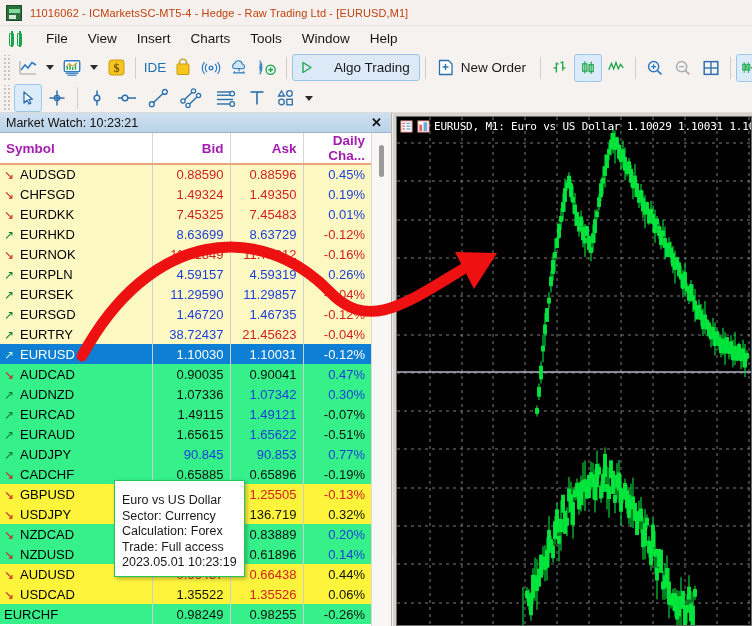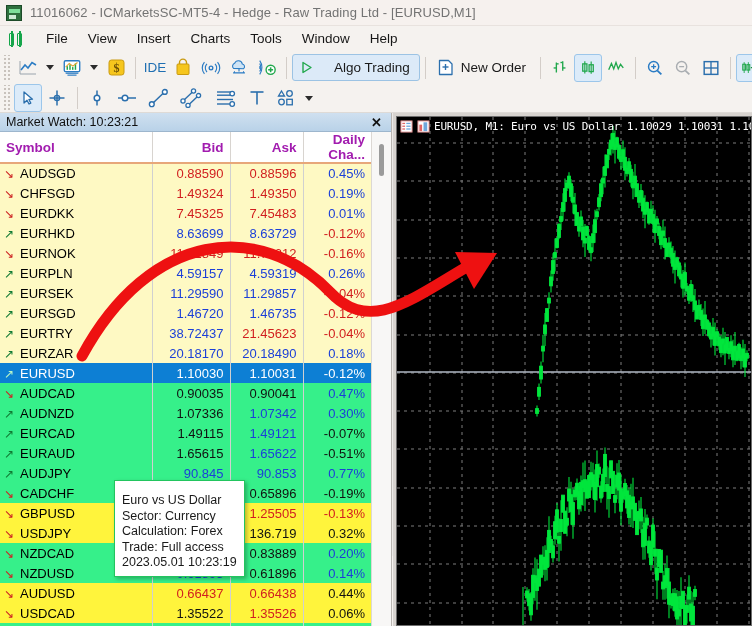--- a/index.html
+++ b/index.html
@@ -40,22 +40,22 @@
     width: 11px; height: 4px;
     background: #7ede9a;
   }
   .app-logo::after {
     content: "";
     position: absolute; left: 2px; top: 9px;
     width: 7px; height: 4px;
     background: #cfe9d6;
   }
   .title-text {
-    font-size: 13px;
-    color: #737373;
+    font-size: 11px;
+    color: #c2410c;
     white-space: nowrap;
     letter-spacing: .1px;
   }
 
   
   .menubar {
     height: 25px;
     background: #f5f2ef;
     display: flex;
     align-items: center;
@@ -690,26 +690,20 @@
                   <td class="sym"><span class="arrow-up">↗</span><span>EURSGD</span></td>
                   <td class="num v-blue">1.46720</td>
                   <td class="num v-blue">1.46735</td>
                   <td class="chg v-red">-0.12%</td>
                 </tr>
                 <tr class="row-blue">
                   <td class="sym"><span class="arrow-up">↗</span><span>EURTRY</span></td>
                   <td class="num v-blue">38.72437</td>
                   <td class="num v-red">21.45623</td>
                   <td class="chg v-red">-0.04%</td>
-                </tr>
-                <tr class="row-blue">
-                  <td class="sym"><span class="arrow-up">↗</span><span>EURZAR</span></td>
-                  <td class="num v-blue">20.18170</td>
-                  <td class="num v-blue">20.18490</td>
-                  <td class="chg v-blue">0.18%</td>
                 </tr>
                 <tr class="row-sel">
                   <td class="sym"><span class="arrow-up">↗</span><span>EURUSD</span></td>
                   <td class="num v-dark">1.10030</td>
                   <td class="num v-dark">1.10031</td>
                   <td class="chg v-dark">-0.12%</td>
                 </tr>
                 <tr class="row-green">
                   <td class="sym"><span class="arrow-dn">↘</span><span>AUDCAD</span></td>
                   <td class="num v-dark">0.90035</td>

